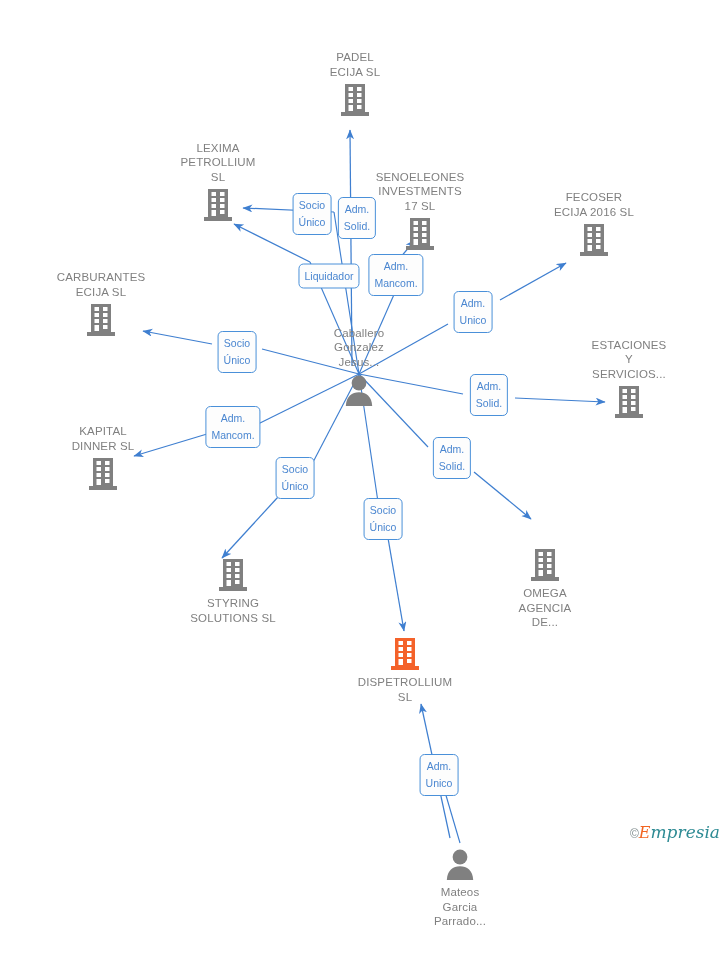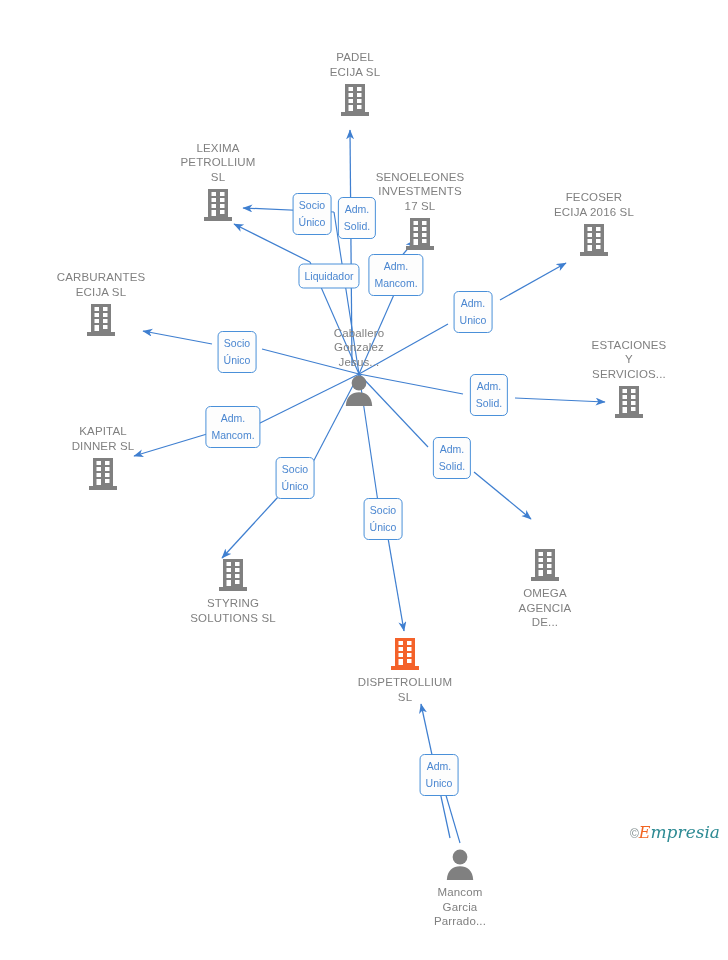--- a/index.html
+++ b/index.html
@@ -300,21 +300,21 @@
             <rect x="3" y="30" width="28" height="4" fill="#f4622a"></rect>
           </svg></span>
         <span class="label">DISPETROLLIUM
 SL</span>
       </div>
       <div class="node label-bottom" style="top: 846px; left: 460px;">
         <span class="glyph"><svg width="34" height="36" viewBox="0 0 34 36" xmlns="http://www.w3.org/2000/svg">
             <circle cx="17" cy="11" r="7.4" fill="#808080"></circle>
             <path d="M3.8 34 C4.2 24.2 10.0 20.2 17 20.2 C24.0 20.2 29.8 24.2 30.2 34 Z" fill="#808080"></path>
           </svg></span>
-        <span class="label">Mancom
+        <span class="label">Mateos
 Garcia
 Parrado...</span>
       </div>
     </div>
   <div id="edge-labels-layer">
       <div class="edge-label" style="left: 357px; top: 218px;">Adm.
 Solid.</div>
       <div class="edge-label" style="left: 312px; top: 214px;">Socio
 Único</div>
       <div class="edge-label" style="left: 281px; top: 276px; margin-left: 48px;">Liquidador</div>

